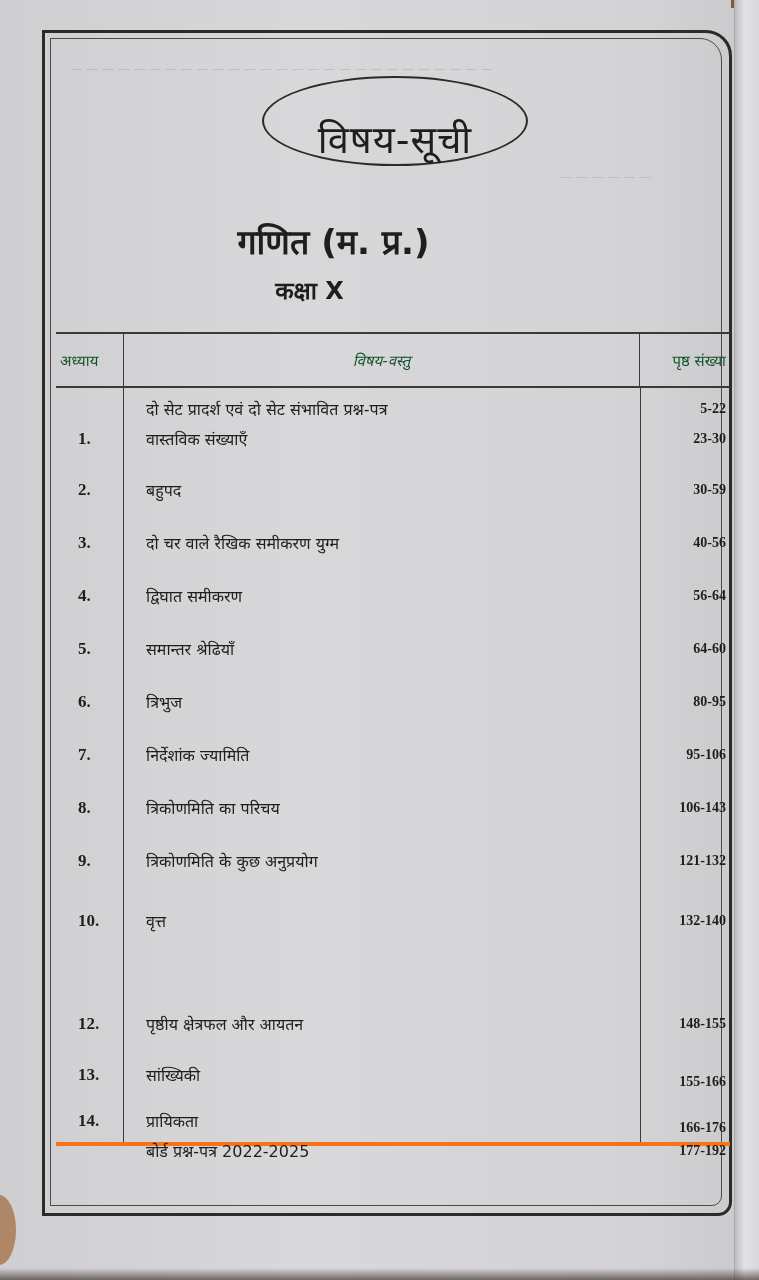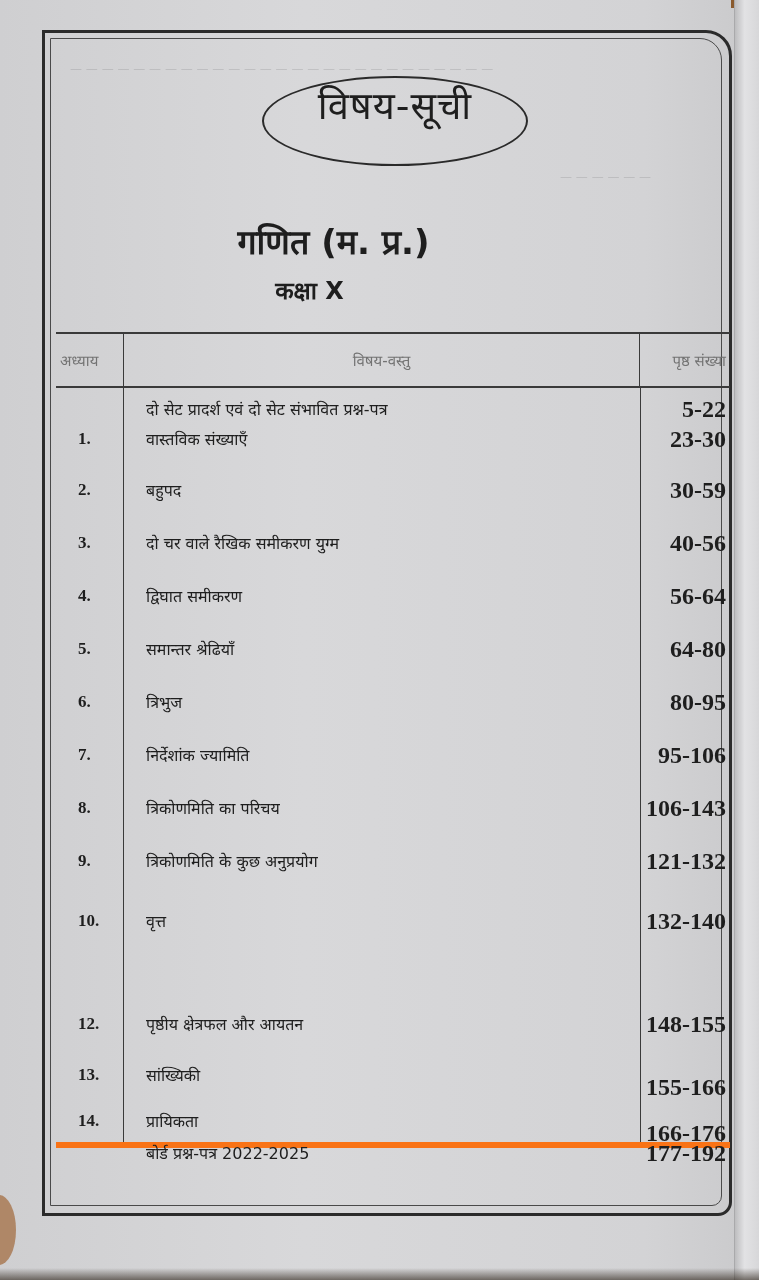--- a/index.html
+++ b/index.html
@@ -30,56 +30,56 @@
       position: absolute; left: 42px; top: 30px; width: 684px; height: 1180px;
       border: 3px solid #2b2b2b; border-top-right-radius: 26px; border-bottom-right-radius: 14px;
     }
     .frame-inner {
       position: absolute; left: 50px; top: 38px; width: 670px; height: 1166px;
       border: 1px solid #4a4a4a; border-top-right-radius: 22px; border-bottom-right-radius: 10px;
     }
     .title-oval {
       position: absolute; left: 262px; top: 76px; width: 262px; height: 86px;
       border: 2px solid #2a2a2a; border-radius: 50%;
-      display: flex; align-items: flex-start; justify-content: center;
+      display: flex; align-items: flex-end; justify-content: center;
     }
     .title-oval span { font-size: 38px; font-family: "DejaVu Sans", sans-serif; letter-spacing: 1px; }
     .subject {
       position: absolute; left: 0; width: 677px; top: 218px; text-align: center;
       font-family: "DejaVu Sans", sans-serif; font-weight: bold; font-size: 34px; padding-right: 10px;
       box-sizing: border-box;
     }
     .class-line {
       position: absolute; left: 0; width: 619px; top: 273px; text-align: center;
       font-family: "DejaVu Sans", sans-serif; font-weight: bold; font-size: 24px;
     }
     .toc {
       position: absolute; left: 56px; top: 332px; width: 674px;
       border-top: 2px solid #3a3a3a;
     }
     .toc-head {
       display: flex; height: 52px; border-bottom: 2px solid #3a3a3a; align-items: center;
-      font-family: "DejaVu Sans", sans-serif; font-size: 15px; color: #737373;
+      font-family: "DejaVu Sans", sans-serif; font-size: 15px; color: #14532d;
     }
     .col-no { width: 67px; box-sizing: border-box; padding-left: 4px; }
     .col-title { width: 517px; box-sizing: border-box; border-left: 1.5px solid #3a3a3a; border-right: 1.5px solid #3a3a3a; }
     .col-page { width: 90px; box-sizing: border-box; text-align: center; padding-right: 4px; }
     .toc-head .col-no, .toc-head .col-title, .toc-head .col-page { height: 52px; display: flex; align-items: center; }
-    .toc-head .col-title { justify-content: center; }
+    .toc-head .col-title { justify-content: center; font-style: italic; }
     .toc-head .col-page { justify-content: flex-end; }
-    .toc-body { position: relative; height: 754px; border-bottom: 6px solid #f97316; }
+    .toc-body { position: relative; height: 754px; border-bottom: 4px solid #f97316; }
     .toc-body .divider-1 { position: absolute; left: 67px; top: 0; bottom: 0; border-left: 1.5px solid #3a3a3a; }
     .toc-body .divider-2 { position: absolute; left: 584px; top: 0; bottom: 0; border-left: 1.5px solid #3a3a3a; }
     .row {
       position: absolute; left: 0; width: 674px; height: 30px; display: flex; align-items: center;
       font-size: 17px;
     }
     .row .no { position: absolute; left: 22px; font-weight: bold; font-family: "Liberation Serif", serif; font-size: 17px; }
     .row .title { position: absolute; left: 90px; font-family: "DejaVu Sans", sans-serif; font-size: 16px; }
-    .row .pages { position: absolute; right: 4px; font-weight: bold; font-family: "Liberation Serif", serif; font-size: 24px; }
+    .row .pages { position: absolute; right: 4px; font-weight: bold; font-family: "Liberation Serif", serif; font-size: 14px; }
     .row .title.bold { font-weight: normal; }
     .bleed {
       position: absolute; color: #7b7b7d; opacity: .28; font-family: "DejaVu Sans", sans-serif; font-size: 12px;
       white-space: nowrap;
     }
   </style>
 </head>
 <body>
 
 <div class="corner-wood"></div>
@@ -129,21 +129,21 @@
       <span class="pages">40-56</span>
     </div>
     <div class="row" style="top:193px">
       <span class="no">4.</span>
       <span class="title">द्विघात समीकरण</span>
       <span class="pages">56-64</span>
     </div>
     <div class="row" style="top:246px">
       <span class="no">5.</span>
       <span class="title">समान्तर श्रेढियाँ</span>
-      <span class="pages">64-80</span>
+      <span class="pages">64-60</span>
     </div>
     <div class="row" style="top:299px">
       <span class="no">6.</span>
       <span class="title">त्रिभुज</span>
       <span class="pages">80-95</span>
     </div>
     <div class="row" style="top:352px">
       <span class="no">7.</span>
       <span class="title">निर्देशांक ज्यामिति</span>
       <span class="pages">95-106</span>

